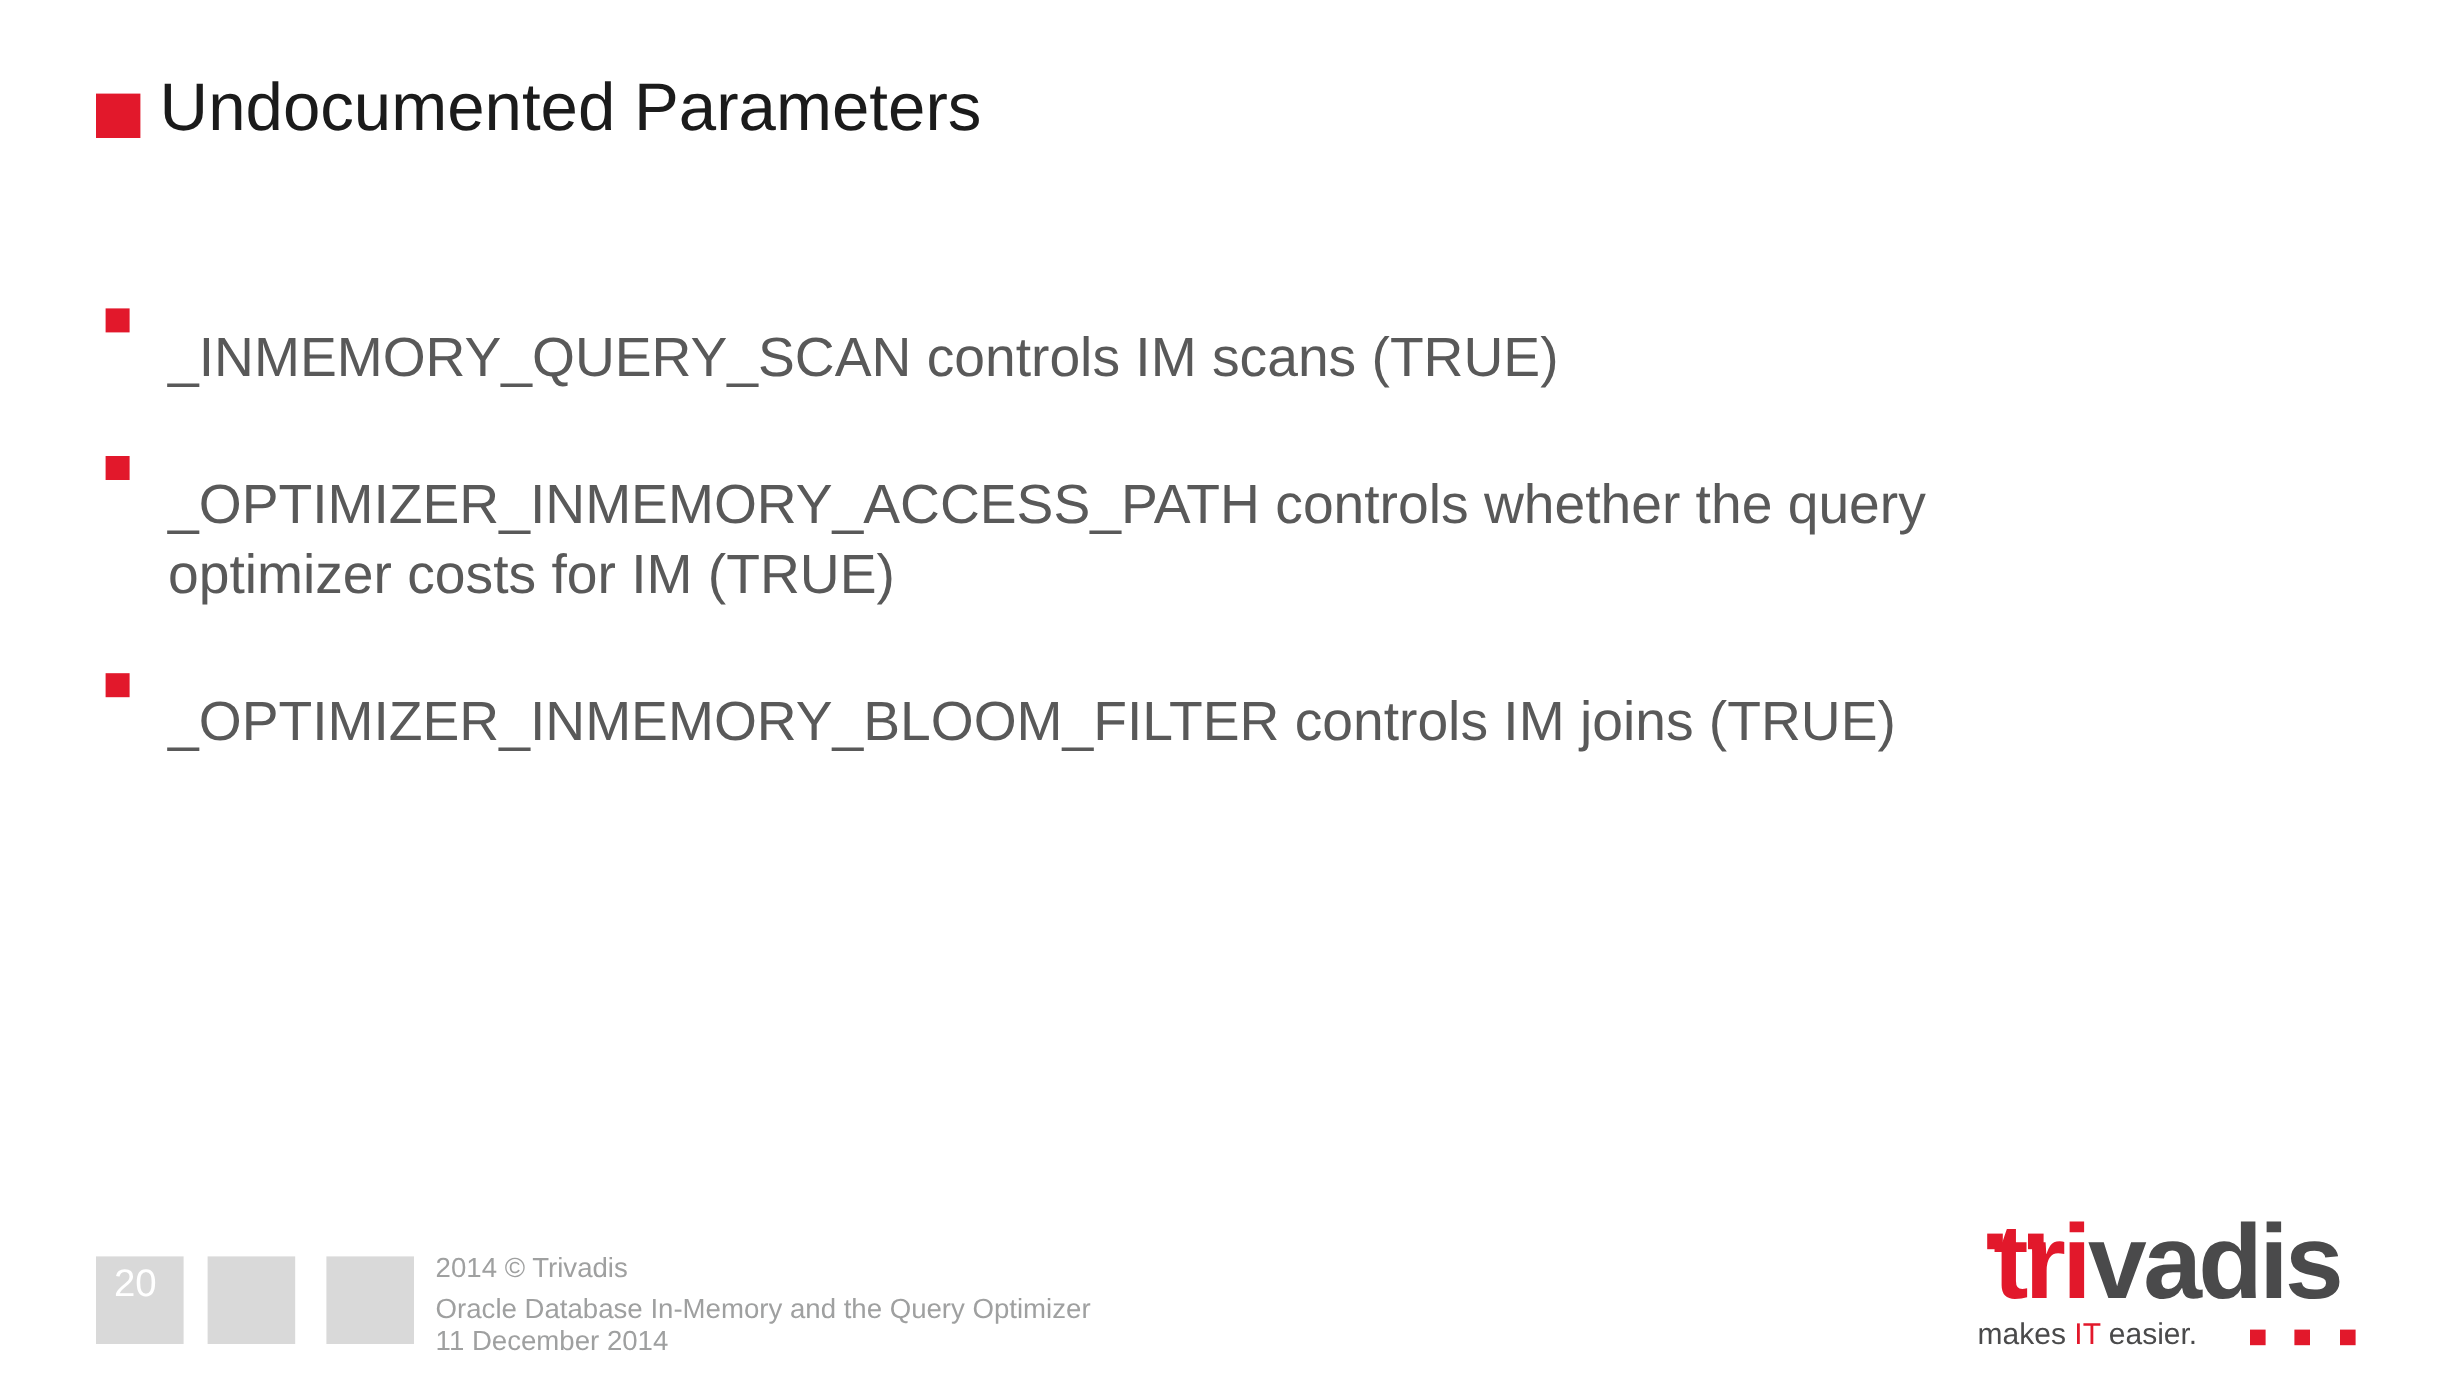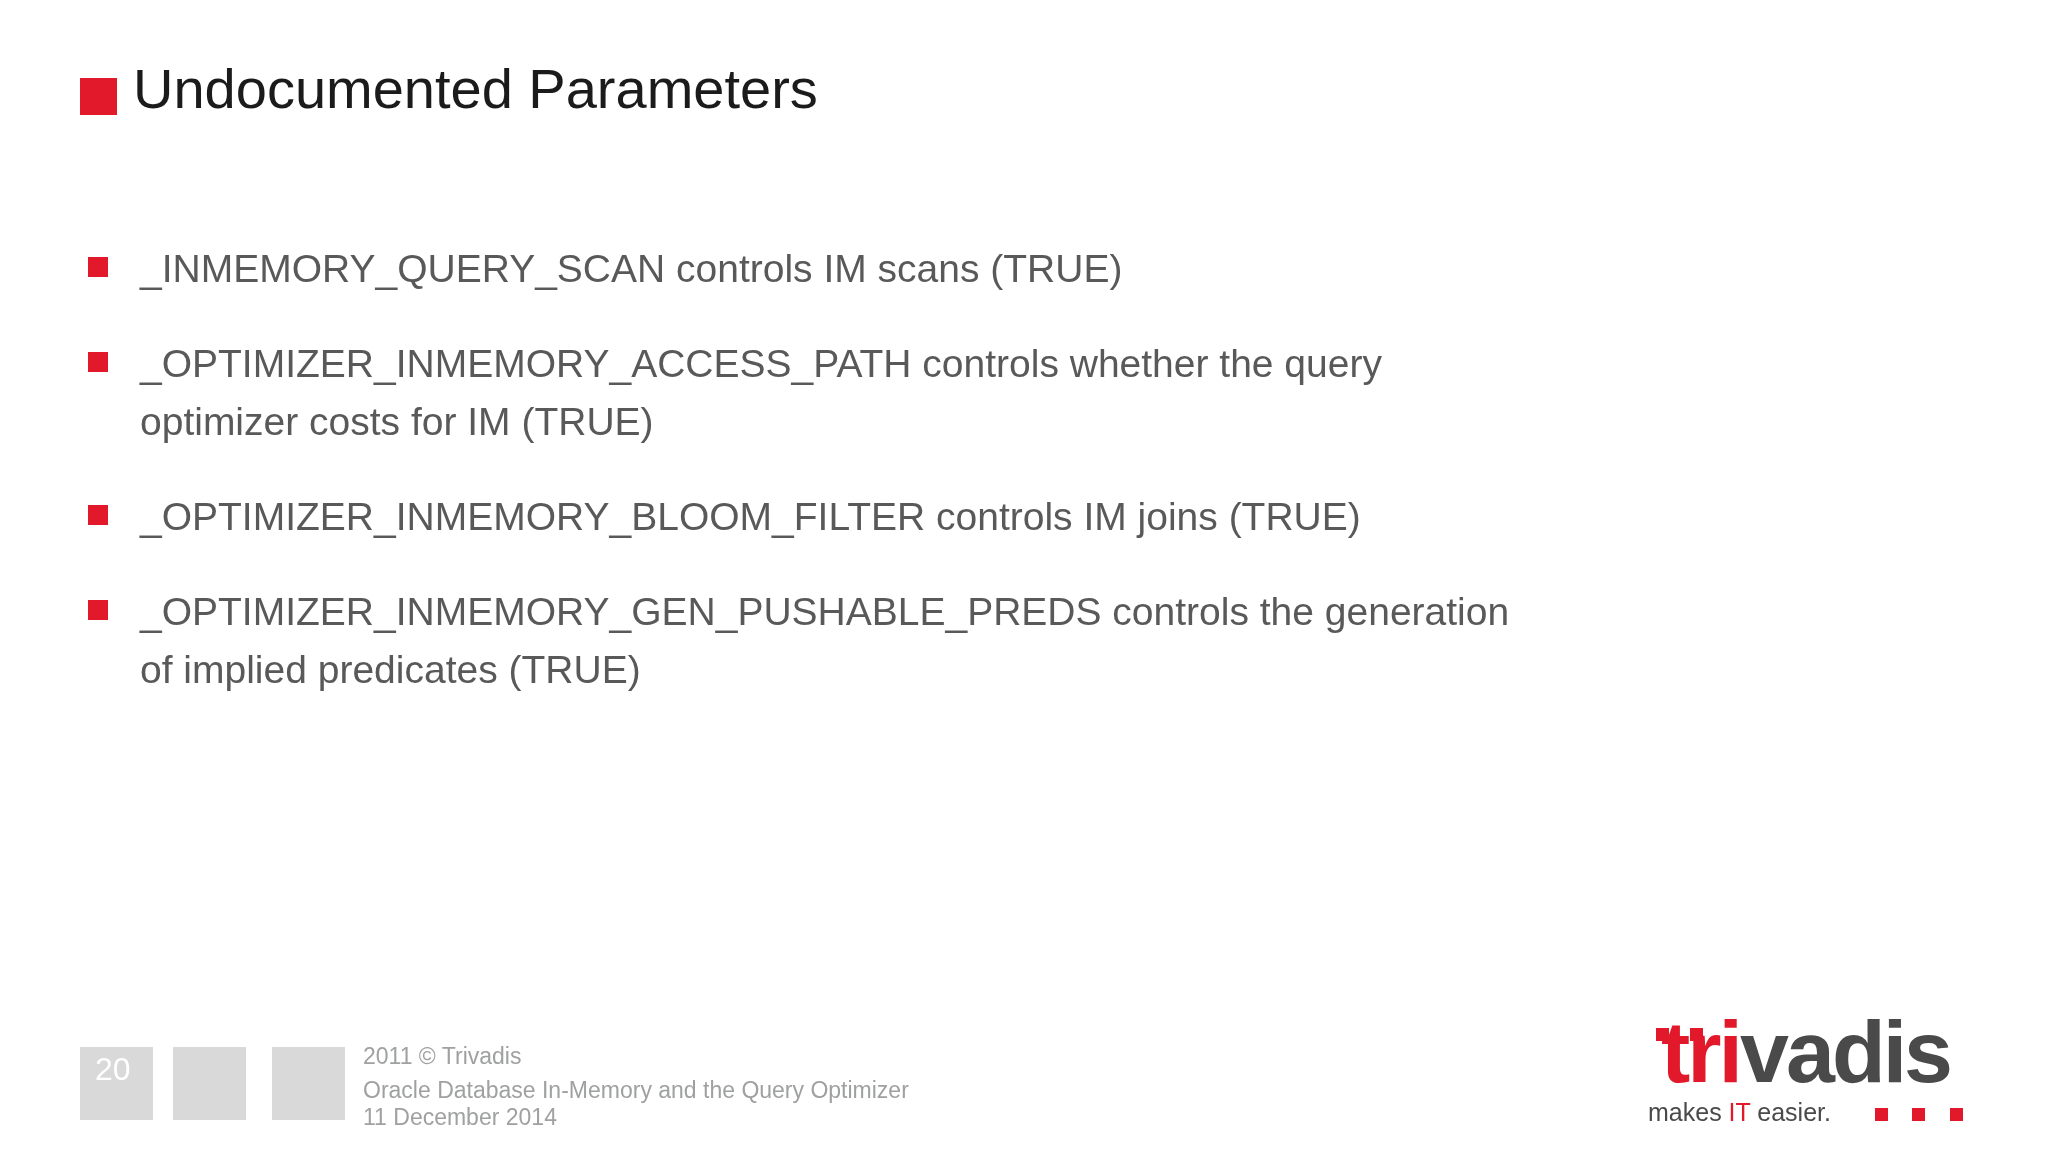--- a/index.html
+++ b/index.html
@@ -46,22 +46,23 @@
     display:flex;align-items:flex-start;
     margin-bottom:37px;
   }
   ul.bullets .b{
     flex:0 0 auto;
     width:20px;height:20px;margin-top:17px;
     background:var(--accent-red);
   }
   ul.bullets .t{
     margin-left:32px;
-    font-size:39px;line-height:58px;
+    font-size:46px;line-height:58px;
     color:var(--body-text);
+    margin-top:28px;
   }
   ul.bullets .t .bl{white-space:nowrap;}
 
   
   .page-squares{position:absolute;left:80px;top:1047px;}
   .sq{
     position:absolute;top:0;
     width:73px;height:73px;
     background:var(--square-gray);
   }
@@ -139,39 +140,32 @@
         <div class="bl">_OPTIMIZER_INMEMORY_ACCESS_PATH controls whether the query</div>
         <div class="bl">optimizer costs for IM (TRUE)</div>
       </div>
     </li>
     <li>
       <span class="b"></span>
       <div class="t">
         <div class="bl">_OPTIMIZER_INMEMORY_BLOOM_FILTER controls IM joins (TRUE)</div>
       </div>
     </li>
-    <li>
-      <span class="b"></span>
-      <div class="t">
-        <div class="bl">_OPTIMIZER_INMEMORY_GEN_PUSHABLE_PREDS controls the generation</div>
-        <div class="bl">of implied predicates (TRUE)</div>
-      </div>
-    </li>
   </ul>
 
   <div class="page-squares">
     <div class="sq sq1">
       <span class="page-number">20</span>
     </div>
     <div class="sq sq2"></div>
     <div class="sq sq3"></div>
   </div>
 
   <div class="footer-text">
-    <div class="f1">2011 © Trivadis</div>
+    <div class="f1">2014 © Trivadis</div>
     <div class="f2">Oracle Database In-Memory and the Query Optimizer</div>
     <div class="f3">11 December 2014</div>
   </div>
 
   <div class="logo">
     <span class="dot dt"></span>
     <span class="dot dr"></span>
     <div class="wordmark"><span class="red">tri</span><span class="gray">vadis</span></div>
     <div class="tagline"><span>makes </span><span class="red">IT</span><span> easier.</span></div>
     <span class="rsq r1"></span>

